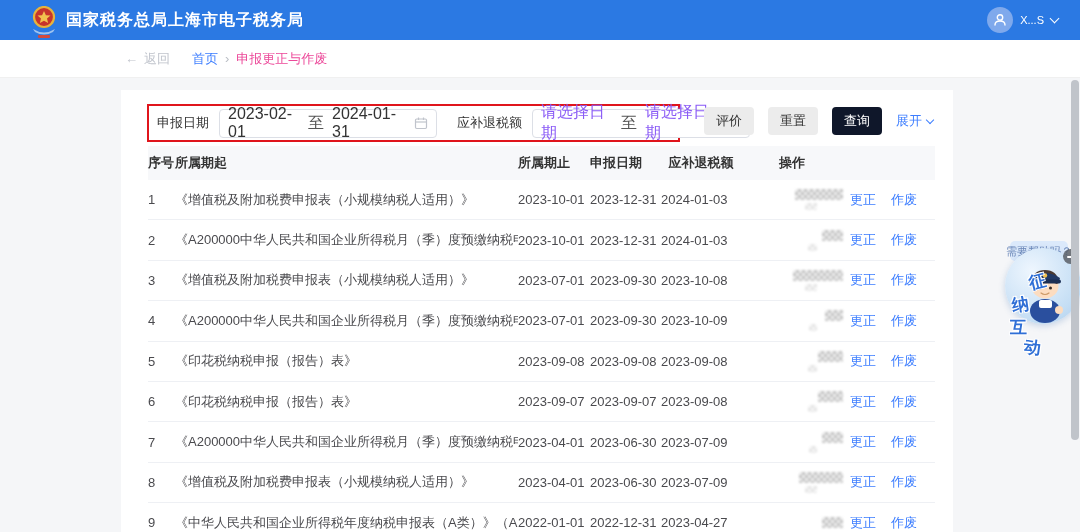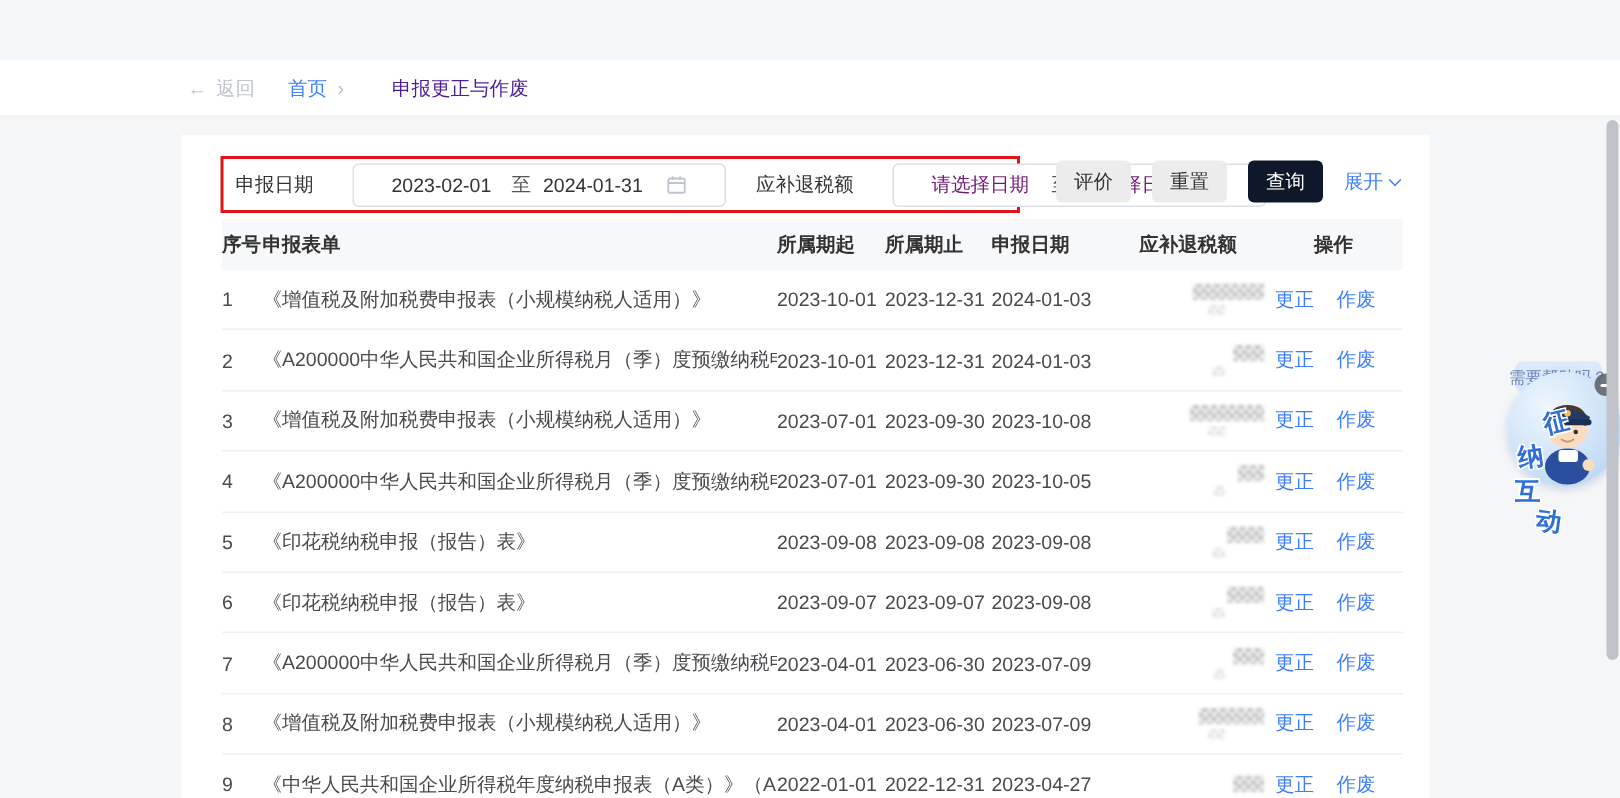--- a/index.html
+++ b/index.html
@@ -14,31 +14,31 @@
   .user-area { position:absolute; right:22px; top:0; height:40px; display:flex; align-items:center; gap:7px; }
   .avatar { width:26px; height:26px; border-radius:50%; background:#7fa9ec; display:flex; align-items:center; justify-content:center; }
   .username { color:#fff; font-size:11px; }
   .chev { width:7px; height:7px; border-right:1.5px solid #fff; border-bottom:1.5px solid #fff; transform:rotate(45deg); margin-top:-3px; }
 
   
   .breadcrumb-row { position:absolute; left:0; top:40px; width:1080px; height:38px; background:#fff; border-bottom:1px solid #f0f0f0; display:flex; align-items:center; font-size:13px; }
   .back-group { margin-left:125px; display:flex; align-items:center; gap:6px; color:#c0c4cc; }
   .crumb-home { margin-left:22px; color:#3d7eff; }
   .crumb-sep { margin:0 7px; color:#b9bdc4; font-size:13px; }
-  .crumb-cur { color:#4c1d95;margin-left:25px; }
+  .crumb-cur { color:#ec4899; }
 
   
   .card { position:absolute; left:121px; top:90px; width:832px; height:442px; background:#fff; overflow:hidden; }
 
   
   .annotation-box { position:absolute; left:26px; top:14px; width:533px; height:38px; border:2px solid #e0151c; display:flex; align-items:center; padding-left:8px; }
   .f-label { font-size:13px; color:#333; flex:none; }
-  .range-input { display:flex; align-items:center; height:29px; border:1px solid #dcdfe6; border-radius:4px; background:#fff; padding:0 25px; margin-left:26px; font-size:13px; color:#333; gap:8px; flex:none; }
+  .range-input { display:flex; align-items:center; height:29px; border:1px solid #dcdfe6; border-radius:4px; background:#fff; padding:0 8px; margin-left:10px; font-size:16px; color:#333; gap:8px; flex:none; }
   .range-input .to { color:#555; }
-  .range-input .ph { color:#701a75; }
+  .range-input .ph { color:#8b5cf6; }
   .range-input .date-val { width:72px; }
   .cal-icon { margin-left:2px; display:flex; }
   .gap-lg { width:20px; flex:none; }
 
   .toolbar { position:absolute; right:20px; top:17px; display:flex; align-items:center; gap:14px; }
   .btn { height:28px; padding:0 12px; border:none; border-radius:4px; font-size:13px; font-family:inherit; cursor:pointer; }
   .btn-gray { background:#ececec; color:#333; }
   .btn-blue { background:#0f172a; color:#fff; }
   .expand-link { color:#3d7eff; font-size:13px; display:flex; align-items:center; gap:5px; cursor:pointer; }
   .chev-blue { width:6px; height:6px; border-right:1.5px solid #3d7eff; border-bottom:1.5px solid #3d7eff; transform:rotate(45deg); margin-top:-3px; }
@@ -71,20 +71,41 @@
   .mz4 { left:19px; top:88px; transform:rotate(8deg); }
 
   
   .scroll-thumb { position:absolute; left:1071px; top:80px; width:8px; height:360px; background:#c0c4ca; border-radius:4px; }
 </style>
 </head>
 <body>
 
 <div class="page">
 
+  <div class="topbar">
+    <div class="logo">
+      <svg width="28" height="34" viewBox="0 0 28 34">
+        <circle cx="14" cy="11" r="10" fill="#c7342c" stroke="#e8b33a" stroke-width="2.2"></circle>
+        <path d="M14 5 l1.9 4.2 4.6.4 -3.5 3 1.1 4.5 -4.1-2.4 -4.1 2.4 1.1-4.5 -3.5-3 4.6-.4z" fill="#f2c14e"></path>
+        <path d="M3 23 q11 7 22 0 l-2 3 q-9 5 -18 0z" fill="#9fc3ee"></path>
+        <rect x="8" y="29" width="12" height="3" rx="1" fill="#d24a3e"></rect>
+      </svg>
+    </div>
+    <div class="site-title">国家税务总局上海市电子税务局</div>
+    <div class="user-area">
+      <div class="avatar">
+        <svg width="16" height="16" viewBox="0 0 16 16">
+          <circle cx="8" cy="5.4" r="2.7" fill="none" stroke="#fff" stroke-width="1.4"></circle>
+          <path d="M3 13 q0-4 5-4 t5 4" fill="none" stroke="#fff" stroke-width="1.4" stroke-linecap="round"></path>
+        </svg>
+      </div>
+      <span class="username">X...S</span>
+      <span class="chev"></span>
+    </div>
+  </div>
 
   <div class="breadcrumb-row">
     <div class="back-group">
       <span>←</span>
       <span>返回</span>
     </div>
     <span class="crumb-home">首页</span>
     <span class="crumb-sep">›</span>
     <span class="crumb-cur">申报更正与作废</span>
   </div>
@@ -129,21 +150,20 @@
       <button class="btn btn-blue">查询</button>
       <span class="expand-link">
         <span>展开</span>
         <span class="chev-blue"></span>
       </span>
     </div>
 
     <div class="table">
       <div class="tr thead">
         <div class="th">序号</div>
-        <div class="th">申报表单</div>
         <div class="th">所属期起</div>
         <div class="th">所属期止</div>
         <div class="th">申报日期</div>
         <div class="th amount-h">应补退税额</div>
         <div class="th ops-h">操作</div>
       </div>
       <div class="tbody" id="tbody">
   <div class="tr">
     <div class="td seq">1</div>
     <div class="td form">《增值税及附加税费申报表（小规模纳税人适用）》</div>
@@ -190,21 +210,21 @@
       <a class="link">更正</a>
       <a class="link">作废</a>
     </div>
   </div>
 
   <div class="tr">
     <div class="td seq">4</div>
     <div class="td form">《A200000中华人民共和国企业所得税月（季）度预缴纳税申报表（A类...</div>
     <div class="td">2023-07-01</div>
     <div class="td">2023-09-30</div>
-    <div class="td">2023-10-05</div>
+    <div class="td">2023-10-09</div>
     <div class="td amount">
       <span class="blur main" style="width: 18px;"></span>
       <span class="blur sub" style="width: 8px;"></span>
     </div>
     <div class="td ops">
       <a class="link">更正</a>
       <a class="link">作废</a>
     </div>
   </div>
 

